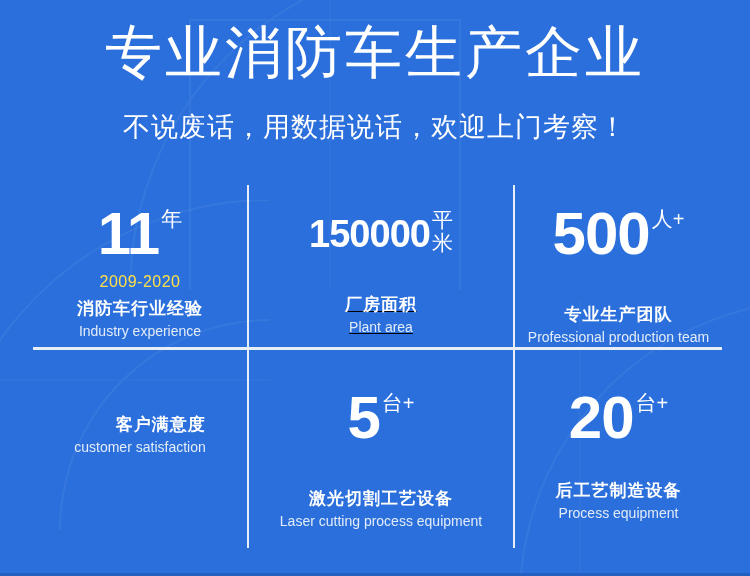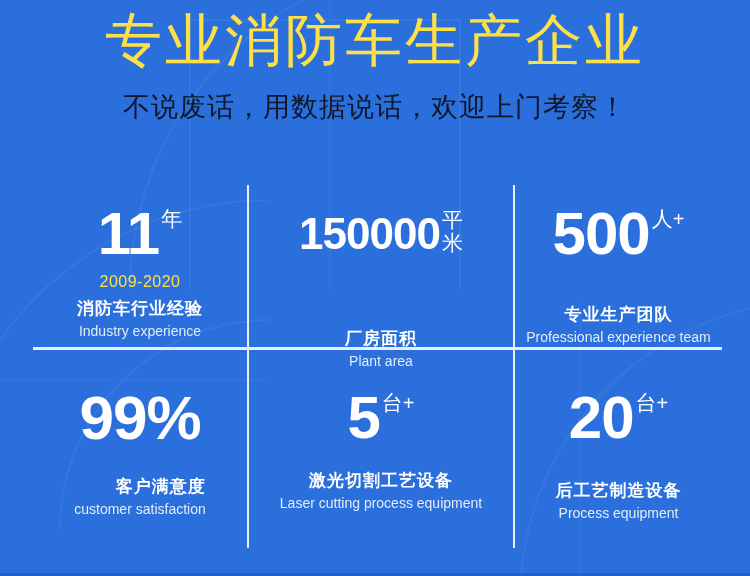--- a/index.html
+++ b/index.html
@@ -36,33 +36,33 @@
   #header {
     position: absolute;
     top: 0;
     left: 0;
     width: 750px;
     text-align: center;
     z-index: 3;
   }
   #main-title {
     margin: 0;
-    padding-top: 8px;
-    color: #fde047;
+    padding-top: 20px;
+    color: #ffffff;
     font-size: 57px;
     line-height: 64px;
     font-weight: 400;
     letter-spacing: 3px;
     white-space: nowrap;
     font-family: "Liberation Sans", "DejaVu Sans", sans-serif;
   }
   #sub-title {
-    margin: 8px;
+    margin: 16px;
     padding-top: 10px;
-    color: #0f172a;
+    color: #ffffff;
     font-size: 27px;
     line-height: 34px;
     font-weight: 400;
     letter-spacing: 1px;
     white-space: nowrap;
   }
 
   
   #stats-grid {
     position: absolute;
@@ -115,21 +115,21 @@
     justify-content: center;
     line-height: 1;
   }
   .big-number {
     color: #ffffff;
     font-weight: bold;
     font-size: 60px;
     line-height: 62px;
     letter-spacing: -1px;
   }
-  .cell-plant .big-number { font-size: 44px; }
+  .cell-plant .big-number { font-size: 38px; }
   .cell-percent .big-number { font-size: 62px; }
 
   .unit {
     color: #ffffff;
     font-size: 21px;
     line-height: 22px;
     font-weight: 500;
     padding-top: 5px;
     padding-left: 2px;
     display: flex;
@@ -172,24 +172,24 @@
   .label-en {
     color: #e3ecf8;
     font-size: 14px;
     line-height: 19px;
     font-weight: 400;
     margin-top: 2px;
     white-space: nowrap;
   }
 
   
-  .cell-plant .caption-block { margin-top: 58px; }
+  .cell-plant .caption-block { margin-top: 24px; text-decoration: underline; }
   .cell-team  .caption-block { margin-top: 34px; }
   .cell-percent .caption-block { margin-top: 22px; text-align: right; }
-  .cell-laser .caption-block { margin-top: 16px; }
+  .cell-laser .caption-block { margin-top: 34px; }
   .cell-process .caption-block { margin-top: 26px; }
   .cell-exp .caption-block { margin-top: 4px; }
 </style>
 </head>
 <body>
 
 <div id="banner">
 
   <div class="watermark" style="top:-40px; left:130px;">
     <svg class="wm-svg" width="420" height="330" viewBox="0 0 420 330">
@@ -253,30 +253,27 @@
       <div class="stat-inner">
         <div class="number-line">
           <span class="big-number">500</span>
           <span class="unit-row">
             <span class="unit">人</span>
             <span class="unit-plus">+</span>
           </span>
         </div>
         <div class="caption-block">
           <div class="label-cn">专业生产团队</div>
-          <div class="label-en">Professional experience team</div>
+          <div class="label-en">Professional production team</div>
         </div>
       </div>
     </div>
 
     <div class="stat-cell row-2 col-1 cell-percent">
       <div class="stat-inner">
-        <div class="number-line">
-          <span class="big-number">99%</span>
-        </div>
         <div class="caption-block">
           <div class="label-cn">客户满意度</div>
           <div class="label-en">customer satisfaction</div>
         </div>
       </div>
     </div>
 
     <div class="stat-cell row-2 col-2 cell-laser">
       <div class="stat-inner">
         <div class="number-line">

